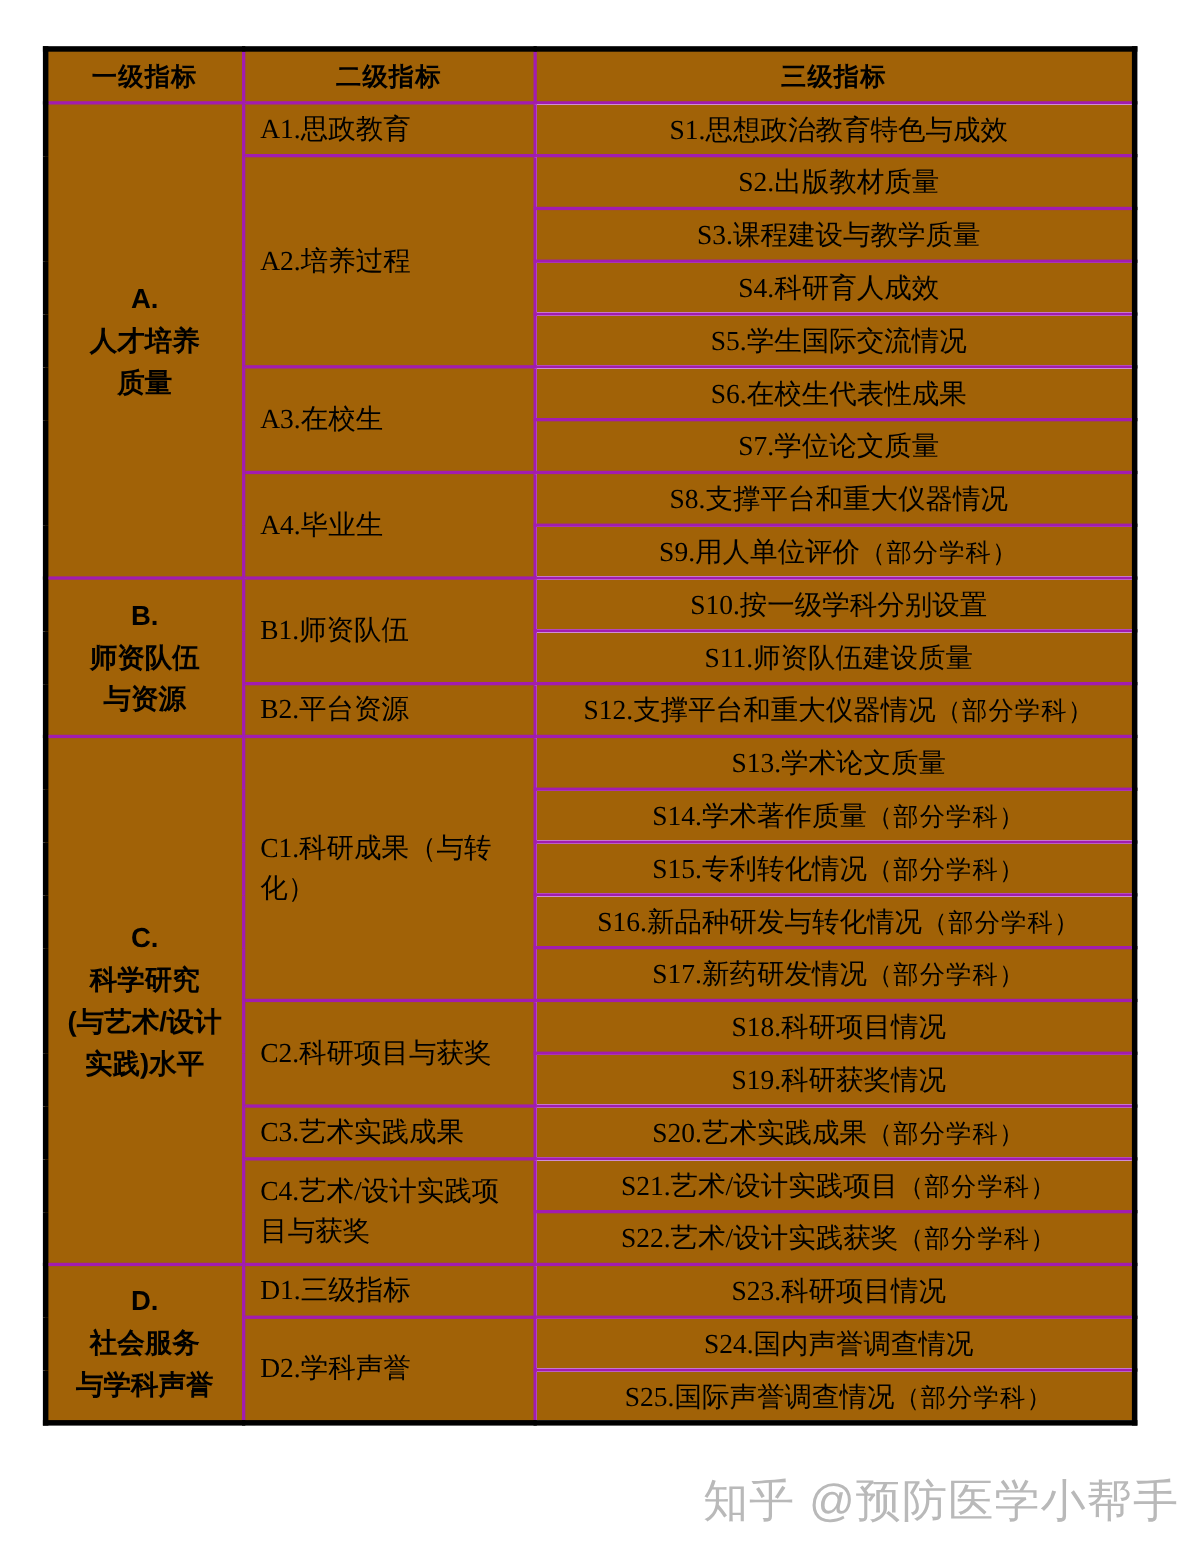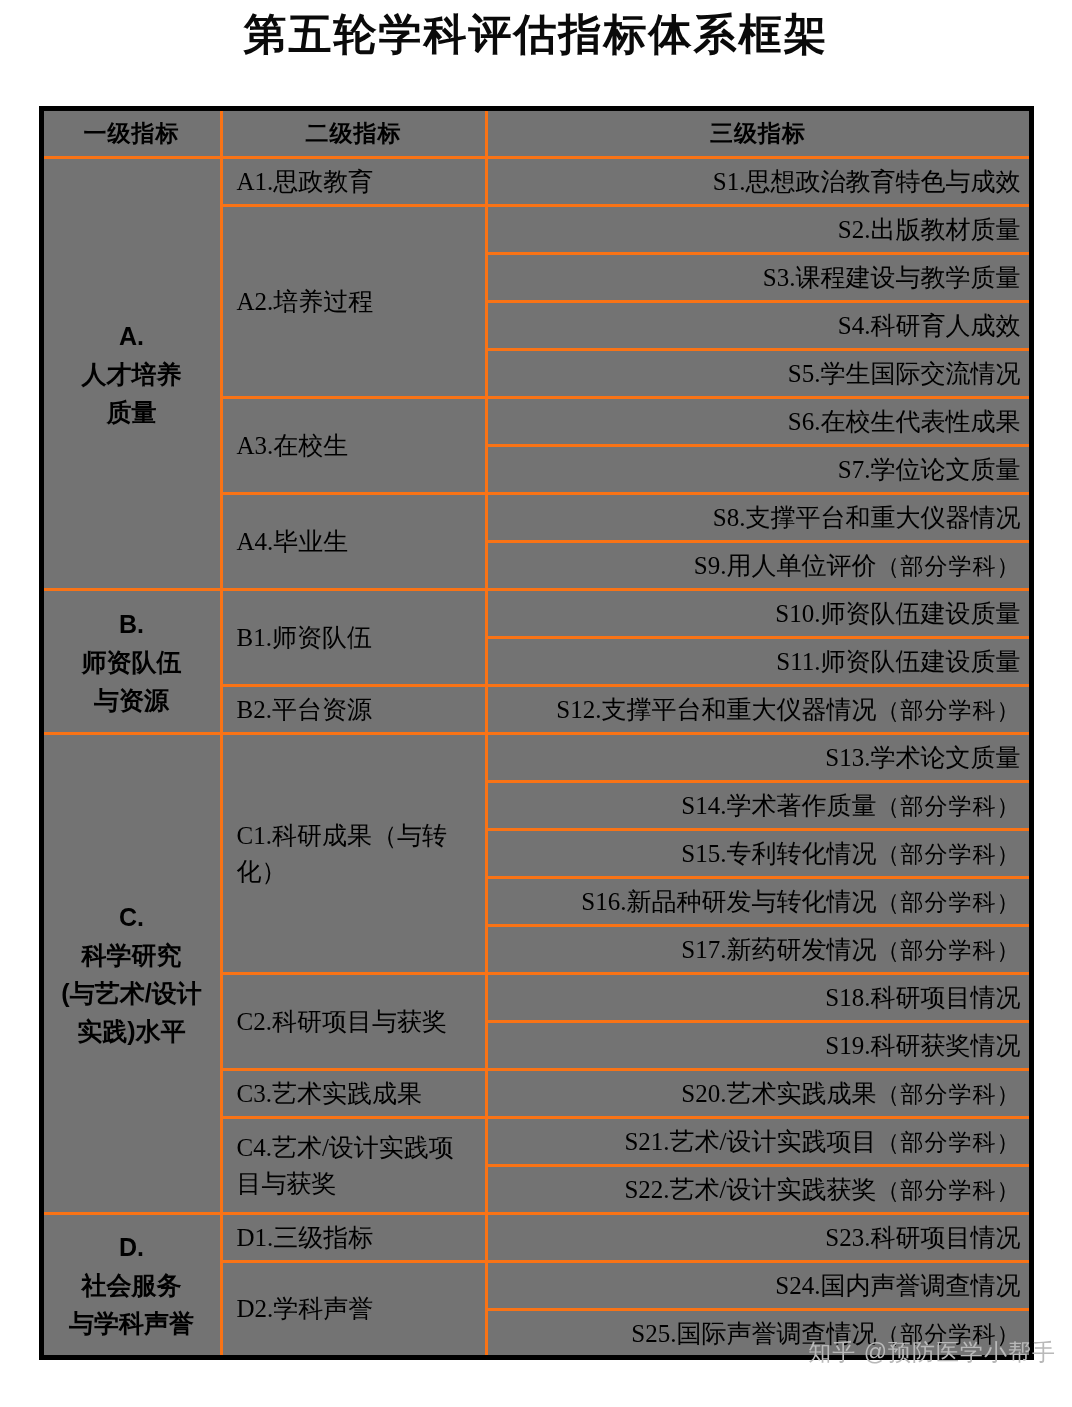--- a/index.html
+++ b/index.html
@@ -22,21 +22,21 @@
     letter-spacing: 2px;
     color: #0a0a0a;
   }
   table.indicator-table {
     width: 990px;
     margin: 42px auto 0 auto;
     border-collapse: collapse;
     table-layout: fixed;
     border: 5px solid #000;
   }
-  th, td { border: 3px solid #f97316; background: #737373; }
+  th, td { border: 3px solid #a21caf; background: #a16207; }
   th {
     font-family: "Liberation Sans", "DejaVu Sans", sans-serif;
     font-weight: 700;
     font-size: 23px;
     height: 49px;
     text-align: center;
     letter-spacing: 1px;
   }
   td.lv1 {
     font-family: "Liberation Sans", "DejaVu Sans", sans-serif;
@@ -48,55 +48,54 @@
     padding: 0 4px;
   }
   td.lv2 {
     font-size: 25px;
     vertical-align: middle;
     line-height: 36px;
     padding: 2px 14px;
   }
   td.lv3 {
     font-size: 25px;
-    text-align: right;
+    text-align: center;
     vertical-align: middle;
     height: 48px;
     padding: 0 8px 0 17px;
     white-space: nowrap;
     overflow: hidden;
   }
   td.lv3 .paren { font-size: 23px; letter-spacing: 1px; }
   .watermark {
     position: absolute;
     top: 1337px;
-    right: 16px;
-    font-family: "Liberation Sans", "DejaVu Sans", sans-serif;
-    font-size: 23px;
+    right: 0;
+    font-family: "Liberation Sans", "DejaVu Sans", sans-serif;
+    font-size: 41px;
     color: #b9b9b9;
     letter-spacing: 1px;
     z-index: 5;
     pointer-events: none;
   }
   .footnote {
     margin-top: 14px;
     padding: 0 26px;
     font-family: "Liberation Serif", "DejaVu Serif", serif;
     font-style: italic;
     font-size: 24px;
     letter-spacing: 0.5px;
     white-space: nowrap;
   }
 </style>
 </head>
 <body>
 
 <div class="page">
 
-  <h1 class="title">第五轮学科评估指标体系框架</h1>
 
   <table class="indicator-table">
     <colgroup>
       <col style="width:180px">
       <col style="width:265px">
       <col style="width:545px">
     </colgroup>
     <thead>
       <tr>
         <th>一级指标</th>
@@ -141,21 +140,21 @@
         <tr>
           <td class="lv3"><span>S9.用人单位评价</span><span class="paren">（部分学科）</span></td>
         </tr>
         <tr>
           <td class="lv1" rowspan="3">
             <div>B.</div>
             <div>师资队伍</div>
             <div>与资源</div>
           </td>
           <td class="lv2" rowspan="2">B1.师资队伍</td>
-          <td class="lv3">S10.师资队伍建设质量</td>
+          <td class="lv3">S10.按一级学科分别设置</td>
         </tr>
         <tr>
           <td class="lv3">S11.师资队伍建设质量</td>
         </tr>
         <tr>
           <td class="lv2" rowspan="1">B2.平台资源</td>
           <td class="lv3"><span>S12.支撑平台和重大仪器情况</span><span class="paren">（部分学科）</span></td>
         </tr>
         <tr>
           <td class="lv1" rowspan="10">

